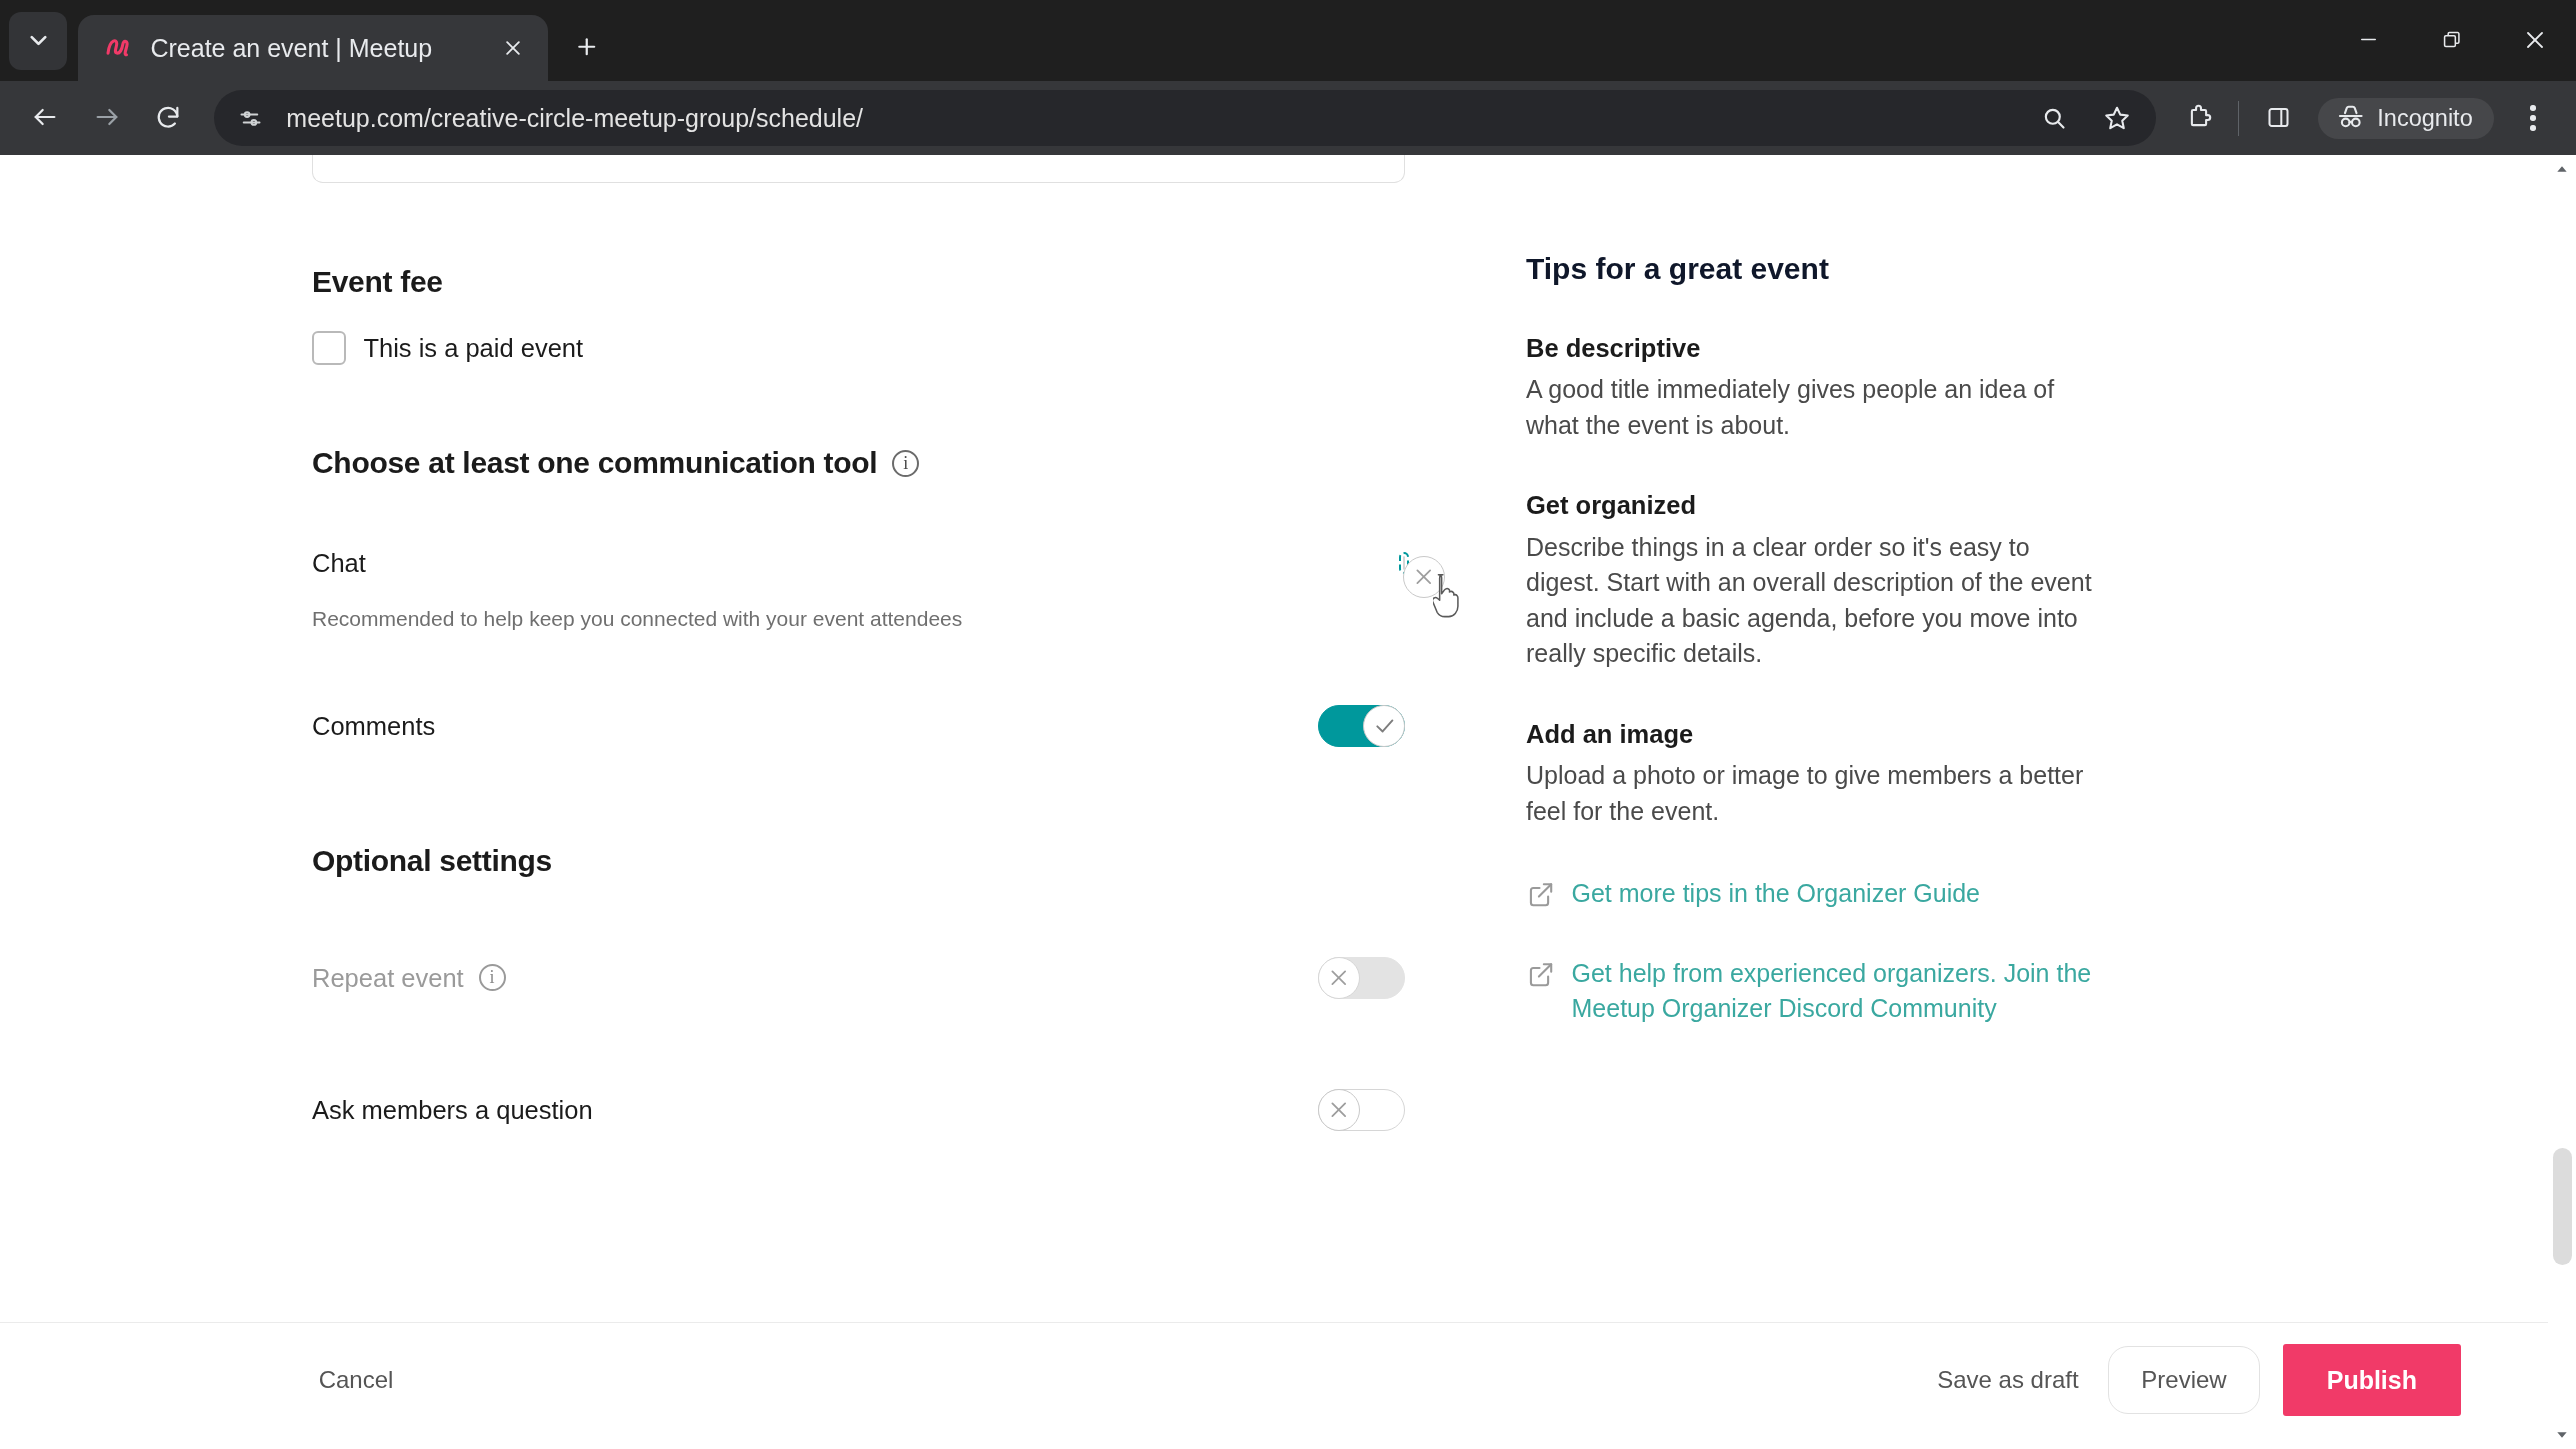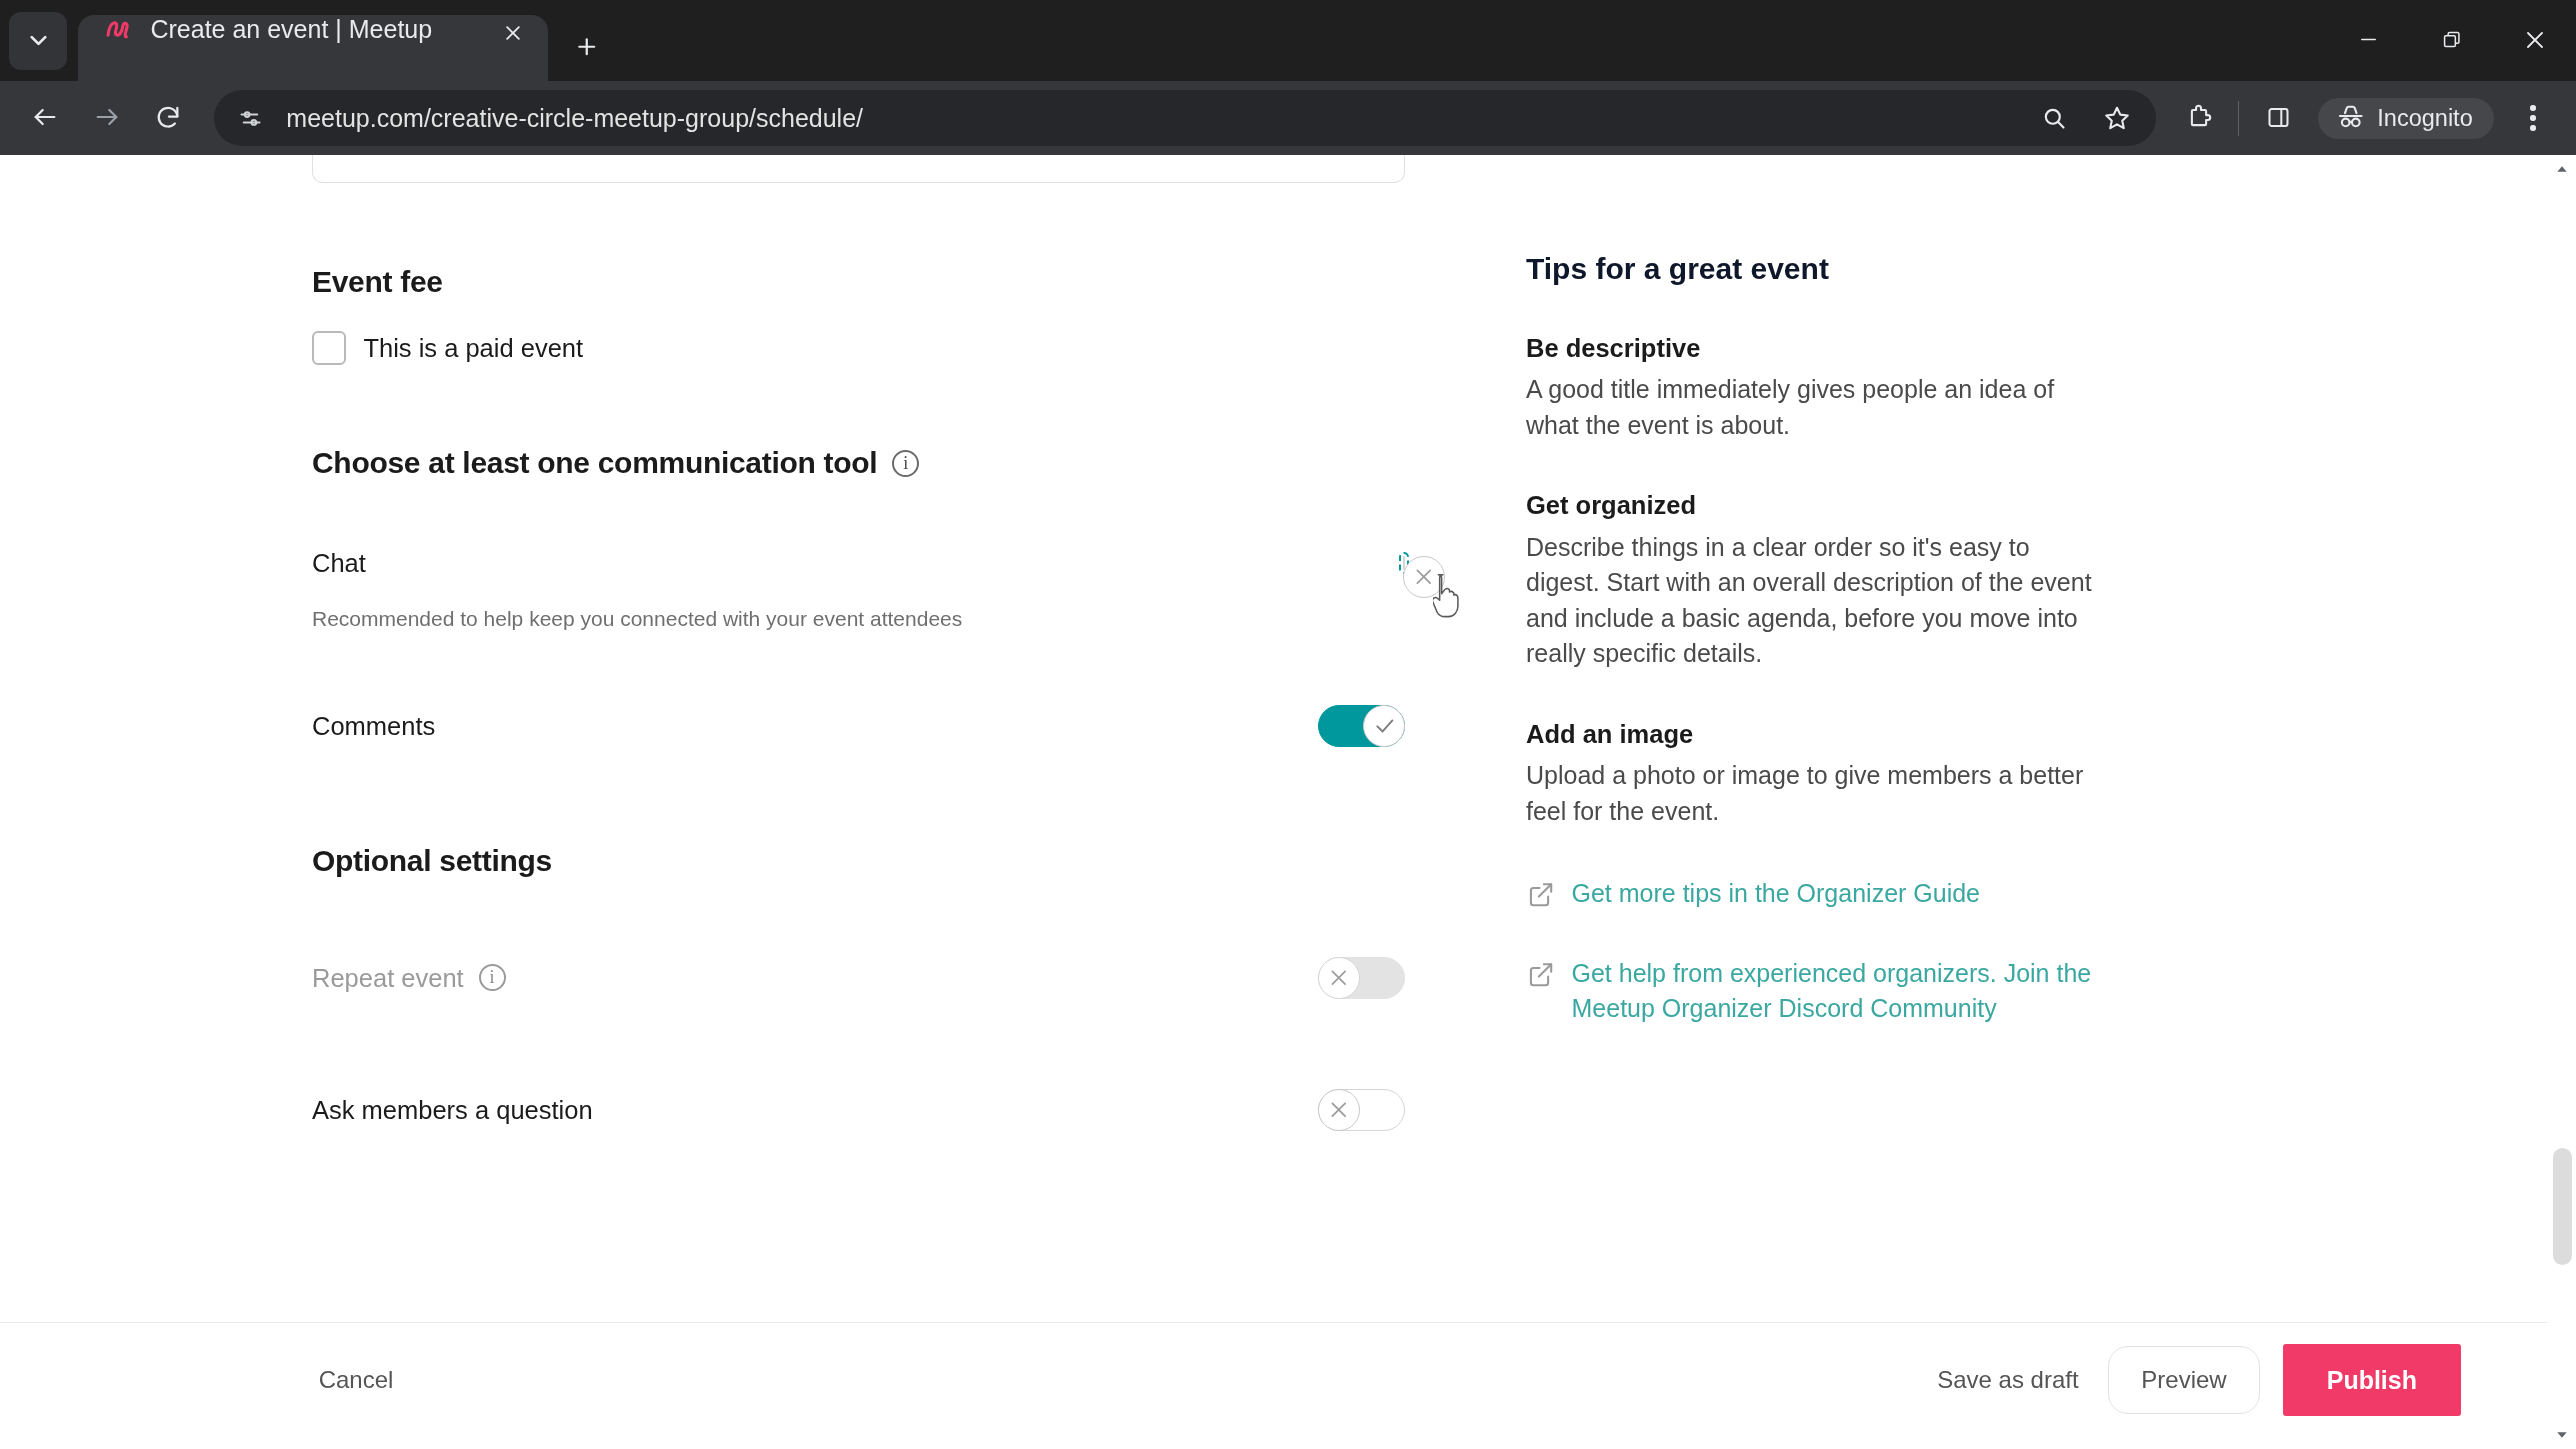--- a/index.html
+++ b/index.html
@@ -32,20 +32,21 @@
     cursor: pointer;
   }
   .tabsearch svg { width: 27px; height: 27px; }
 
   .tab {
     height: 66px;
     width: 470px;
     background: #36373a;
     border-radius: 16px 16px 0 0;
     display: flex;
+    align-items: center;
     padding: 0 17.4px 0 25.5px;
     margin-left: 10.7px;
     gap: 17.4px;
     flex: none;
     cursor: pointer;
   }
   .tab-favicon { width: 29.5px; height: 29.5px; flex: none; display:flex; align-items:center; justify-content:center; }
   .tab-title {
     color: #e8eaed;
     font-size: 25px;

